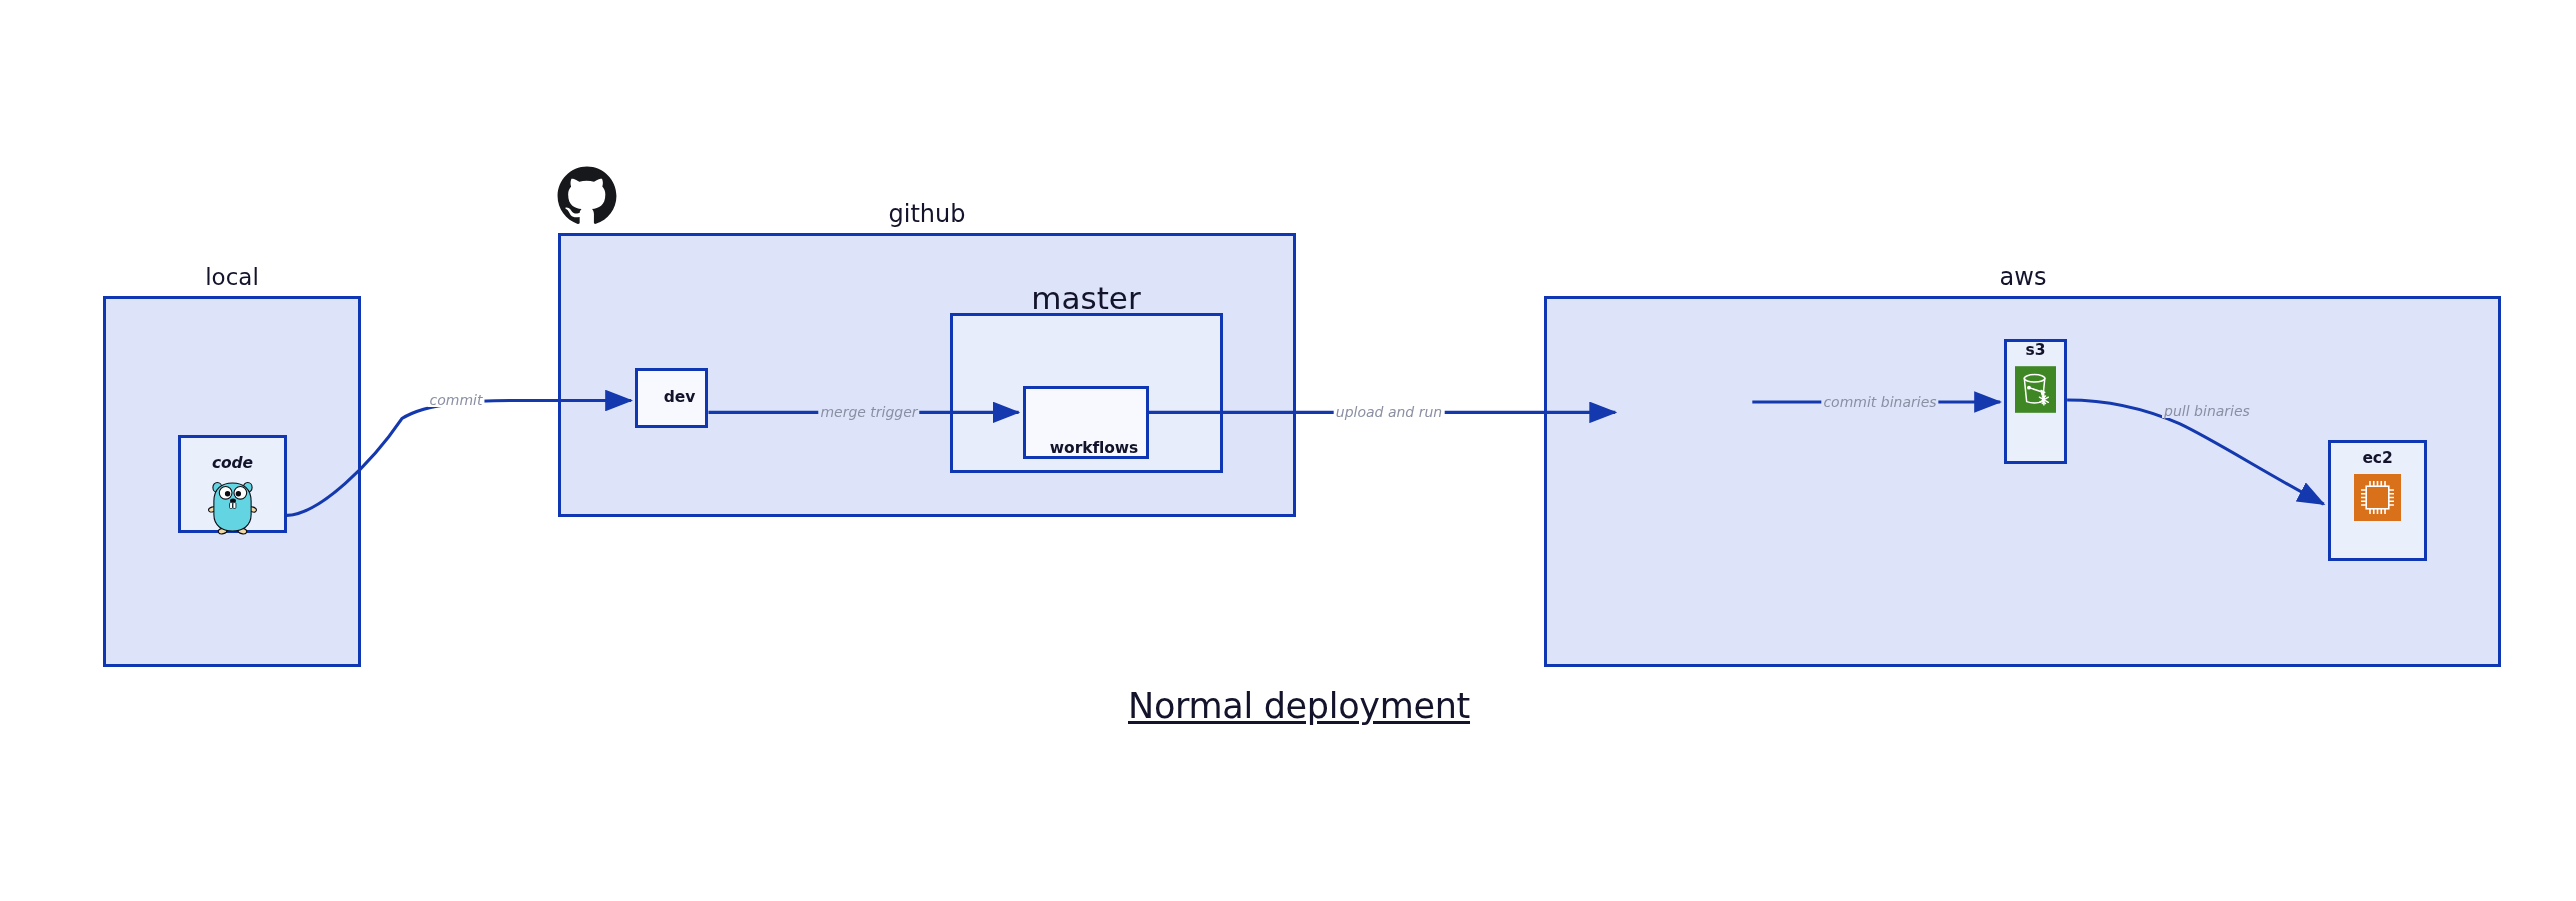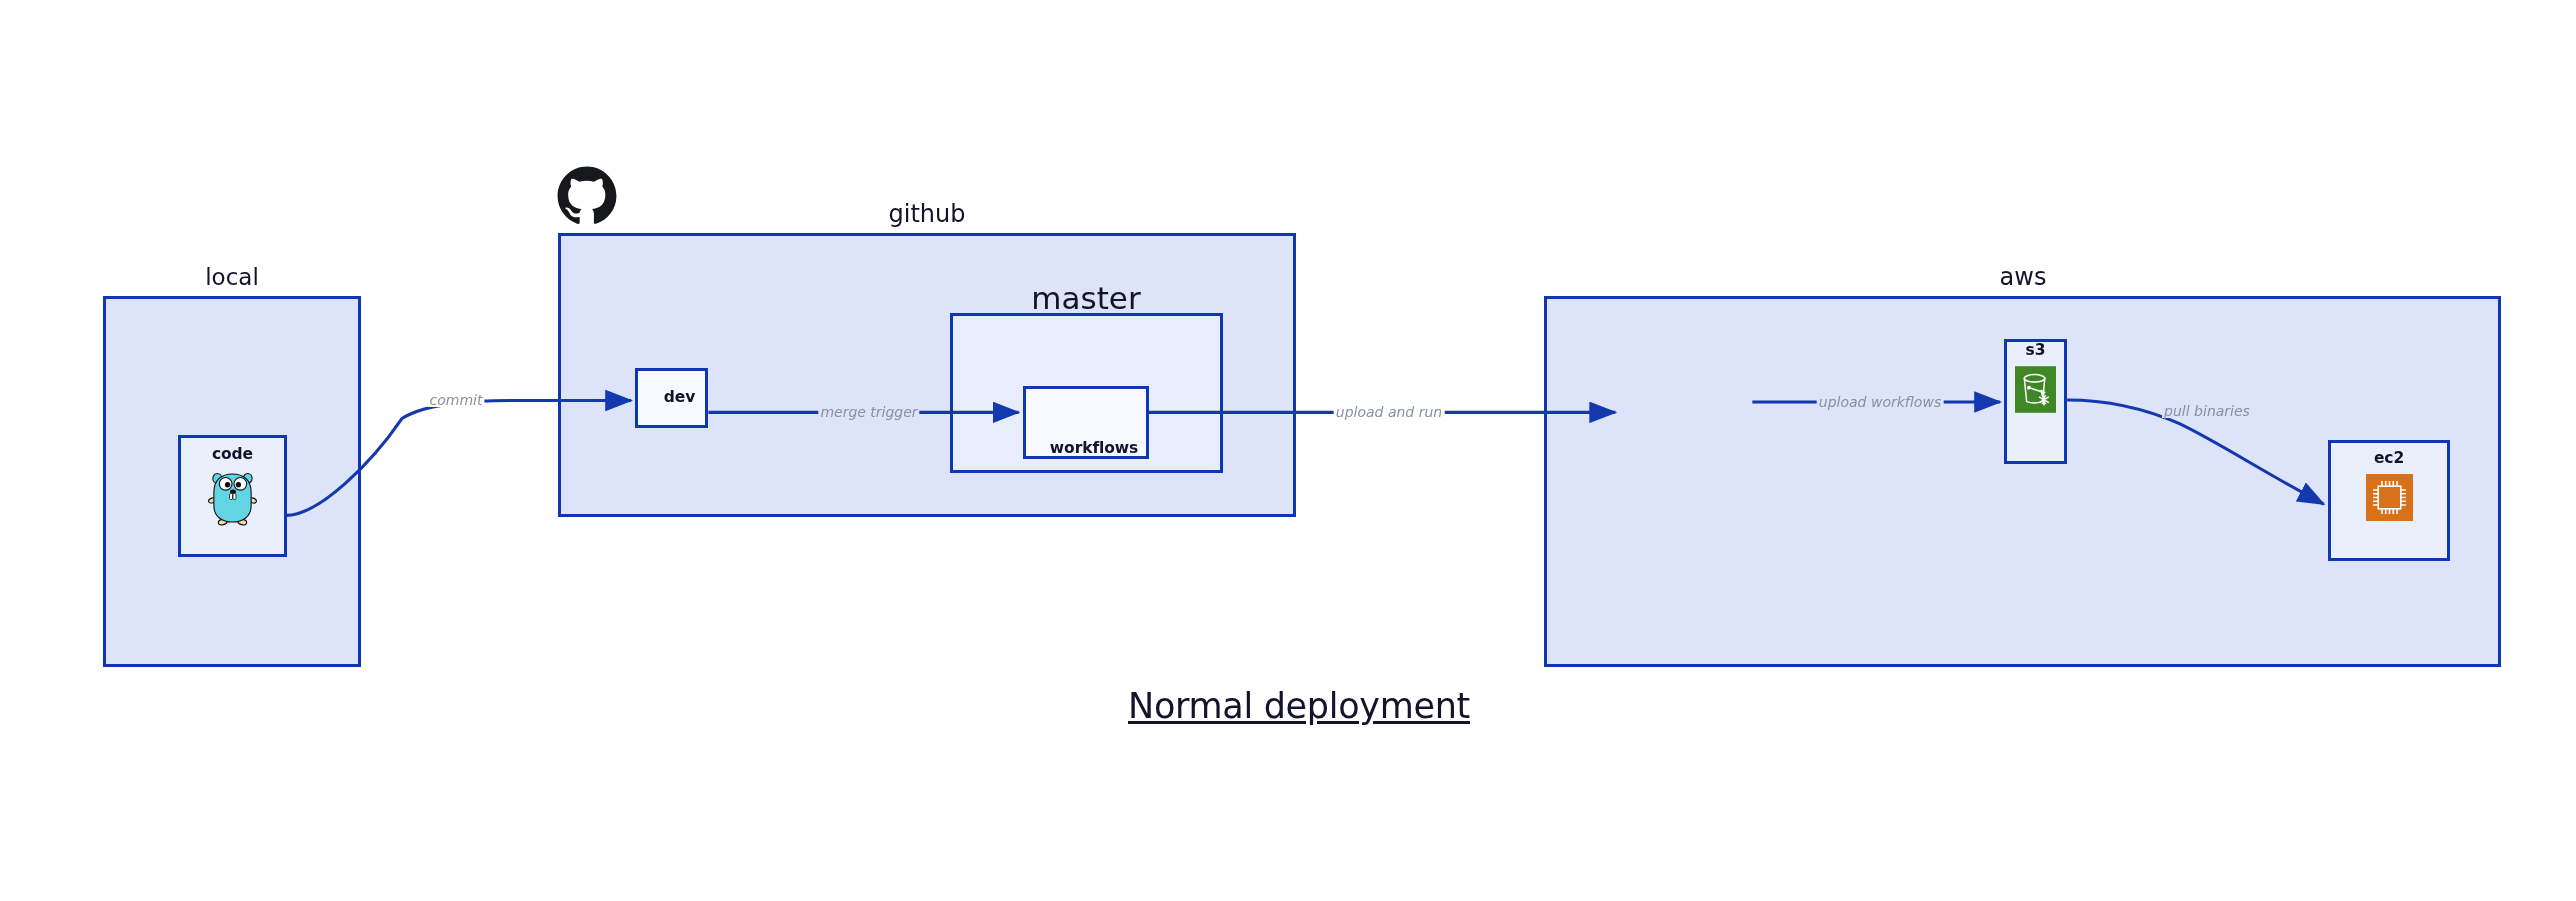--- a/index.html
+++ b/index.html
@@ -155,24 +155,24 @@
     <path d="M 2230 800 L 3135 800" fill="none" stroke="#1438ae" stroke-width="6" marker-end="url(#arrowhead)"></path>
 
     <path d="M 3401 780 L 3882 780" fill="none" stroke="#1438ae" stroke-width="6" marker-end="url(#arrowhead)"></path>
 
     <path d="M 4012 776 C 4110 776 4180 800 4230 822 C 4300 855 4400 920 4510 978" fill="none" stroke="#1438ae" stroke-width="6" marker-end="url(#arrowhead)"></path>
   </svg>
 
   <div class="edge-label" id="edge-label-commit" style="left: 456px; top: 400px;">commit</div>
   <div class="edge-label on-group" id="edge-label-merge-trigger" style="left: 869px; top: 412px;">merge trigger</div>
   <div class="edge-label" id="edge-label-upload-and-run" style="left: 1389px; top: 412px;">upload and run</div>
-  <div class="edge-label on-group" id="edge-label-upload-binaries" style="left: 1880px; top: 402px;">upload workflows</div>
+  <div class="edge-label on-group" id="edge-label-upload-binaries" style="left: 1880px; top: 402px;">commit binaries</div>
   <div class="edge-label on-group" id="edge-label-pull-binaries" style="left: 2207px; top: 411px;">pull binaries</div>
 
-  <div class="node" id="node-code" style="left: 178px; top: 435px; width: 109px; height: 122px; padding-top: 9px;">
+  <div class="node" id="node-code" style="left: 178px; top: 435px; width: 109px; height: 98px; padding-top: 18px; font-style: italic;">
     <span class="node-label">code</span>
     <span class="node-icon">
       <svg id="gopher" viewBox="0 0 100 114">
         <g stroke="#0c0c14" stroke-width="2.2">
 
           <ellipse cx="19" cy="17" rx="9" ry="10" fill="#62d4e2"></ellipse>
           <ellipse cx="81" cy="17" rx="9" ry="10" fill="#62d4e2"></ellipse>
 
           <ellipse cx="9" cy="62" rx="8" ry="5" fill="#f2d9a8" transform="rotate(-18 9 62)"></ellipse>
           <ellipse cx="91" cy="62" rx="8" ry="5" fill="#f2d9a8" transform="rotate(18 91 62)"></ellipse>
@@ -220,21 +220,21 @@
 
           <g transform="translate(62,72)">
             <path d="M0 -11 V11 M-9.5 -5.5 L9.5 5.5 M-9.5 5.5 L9.5 -5.5"></path>
             <path d="M-3.5 -8 L0 -5 L3.5 -8 M-3.5 8 L0 5 L3.5 8"></path>
           </g>
         </g>
       </svg>
     </span>
   </div>
 
-  <div class="node" id="node-ec2" style="left: 2328px; top: 440px; width: 122px; height: 121px; padding-top: 8.2px;">
+  <div class="node" id="node-ec2" style="left: 2328px; top: 440px; width: 99px; height: 121px; padding-top: 8.2px;">
     <span class="node-label">ec2</span>
     <span class="node-icon">
       <svg width="47" height="47" viewBox="0 0 100 100">
         <rect x="0" y="0" width="100" height="100" fill="#d9701a"></rect>
         <g stroke="#ffffff" stroke-width="3.4" fill="none" stroke-linecap="butt">
           <rect x="26" y="26" width="48" height="48"></rect>
 
           <path d="M34 26 V15 M42 26 V15 M50 26 V15 M58 26 V15 M66 26 V15"></path>
 
           <path d="M34 74 V85 M42 74 V85 M50 74 V85 M58 74 V85 M66 74 V85"></path>

